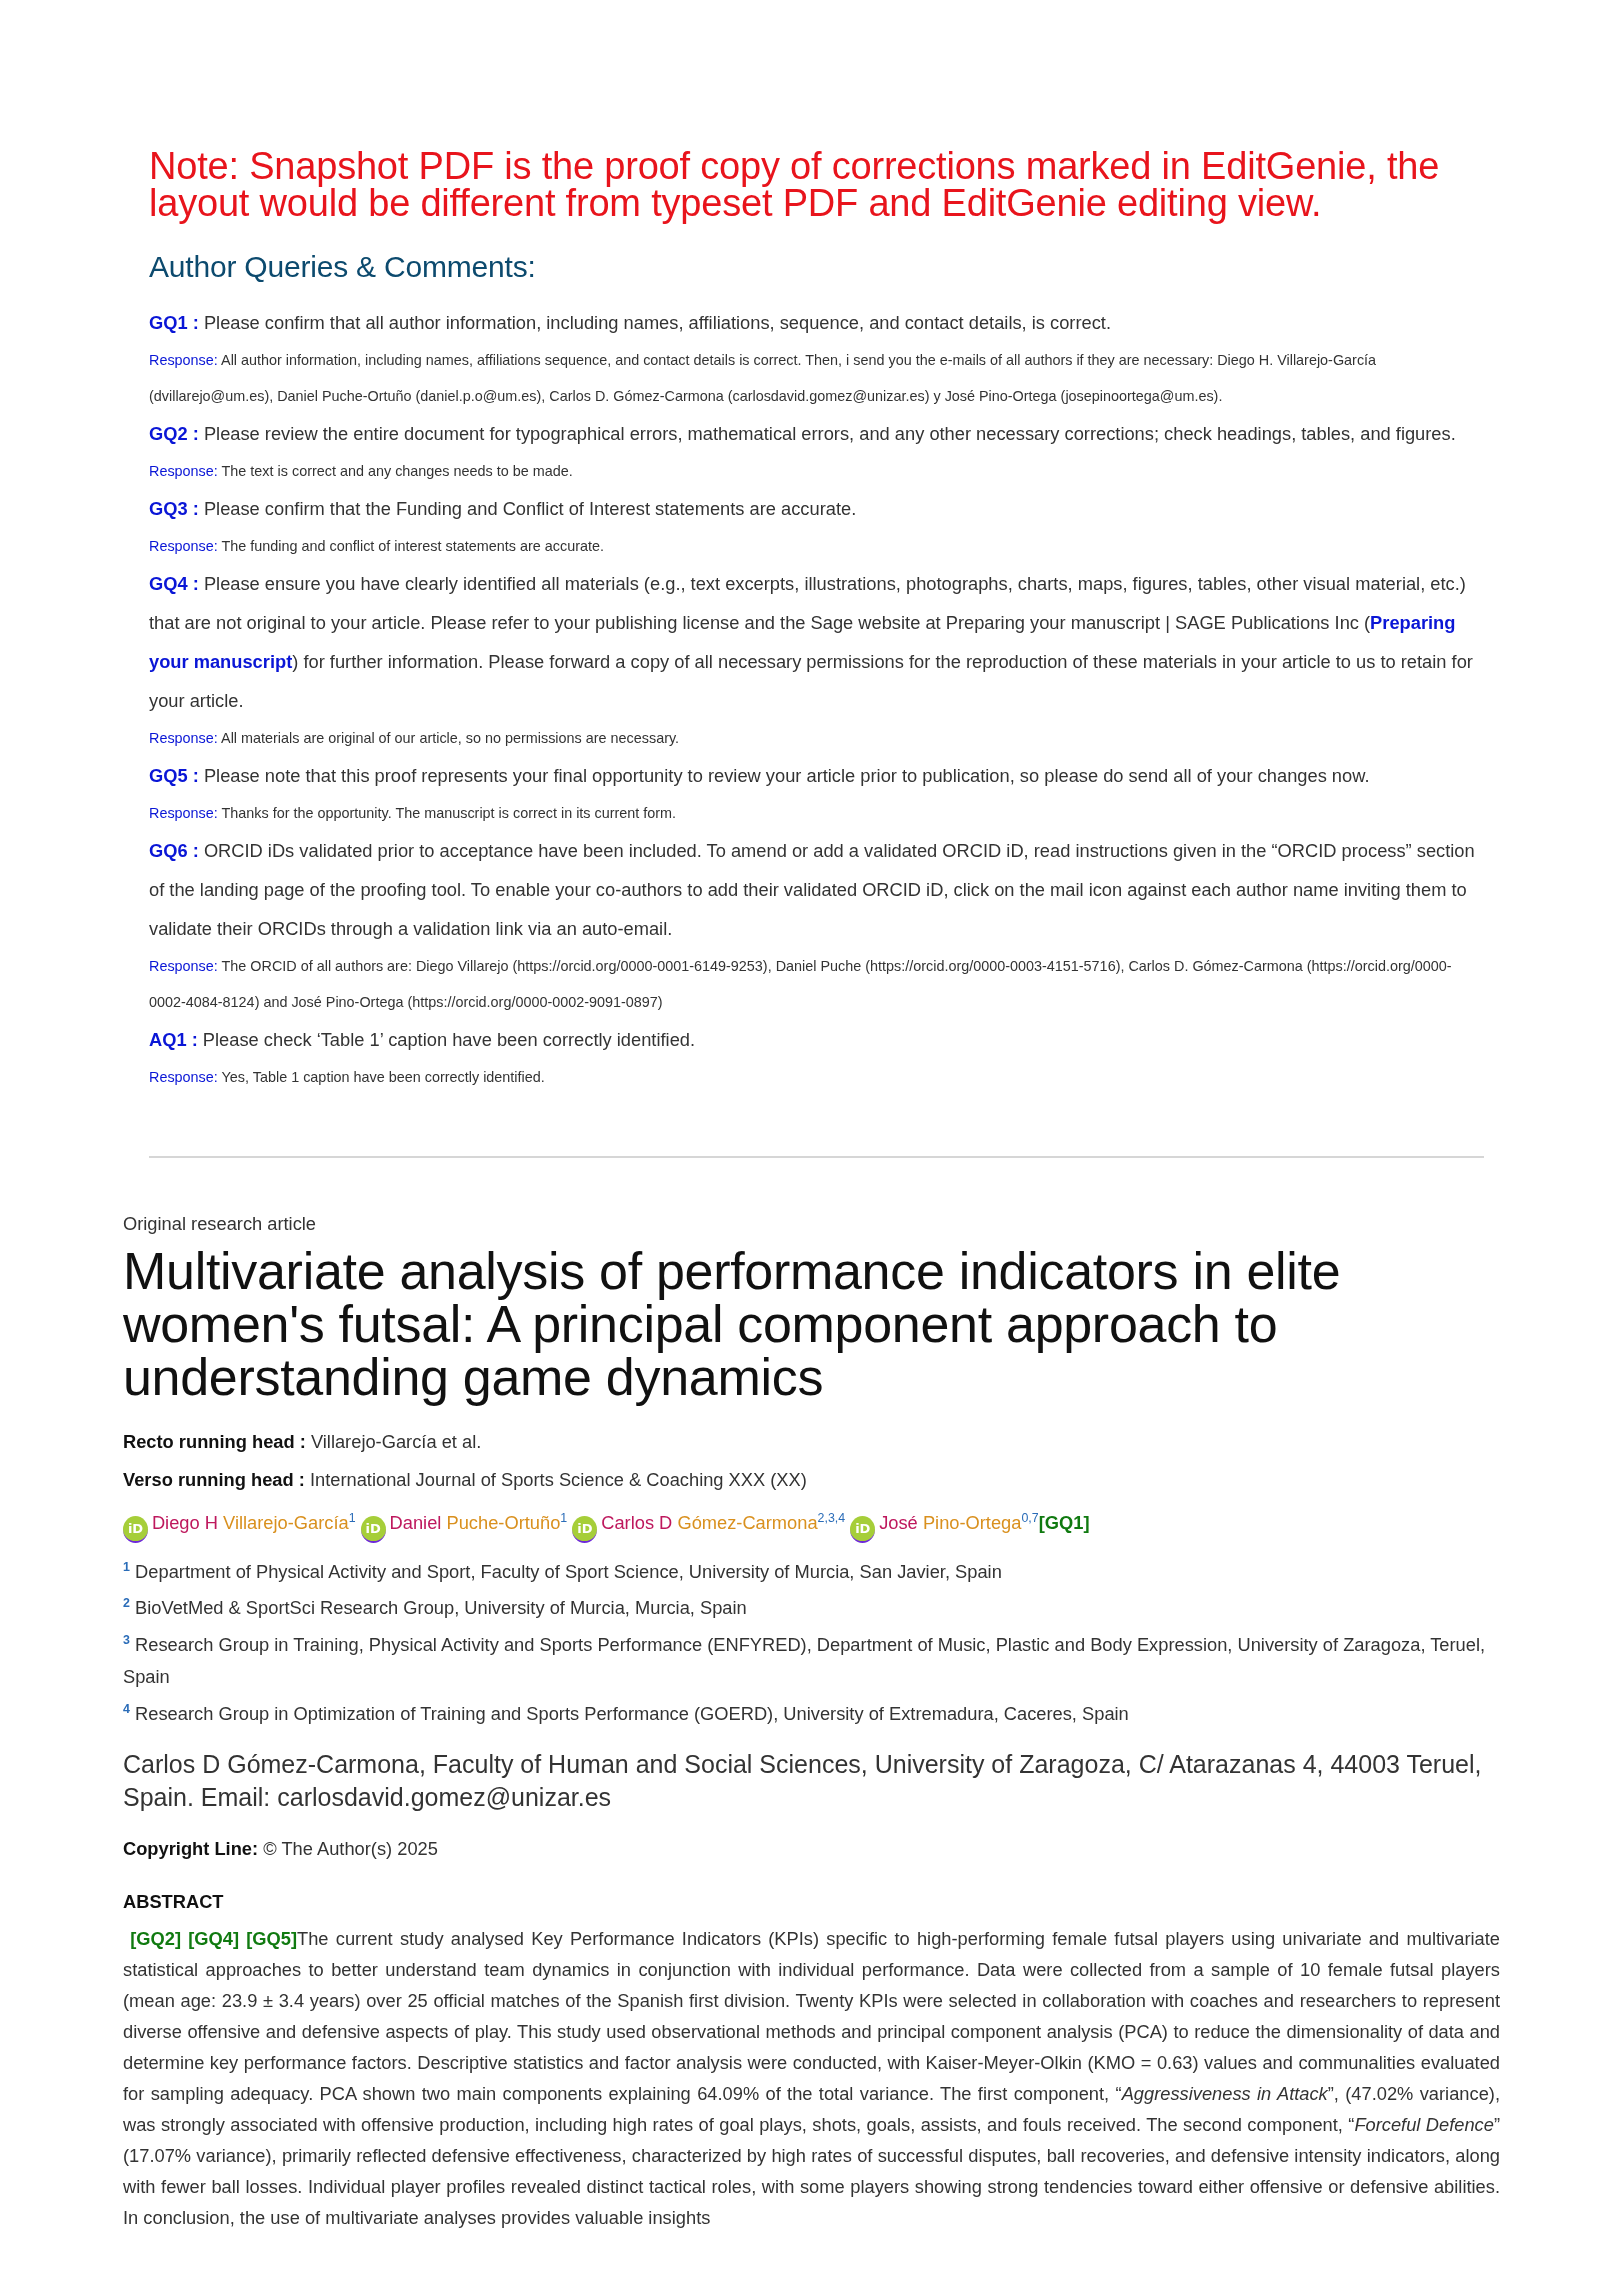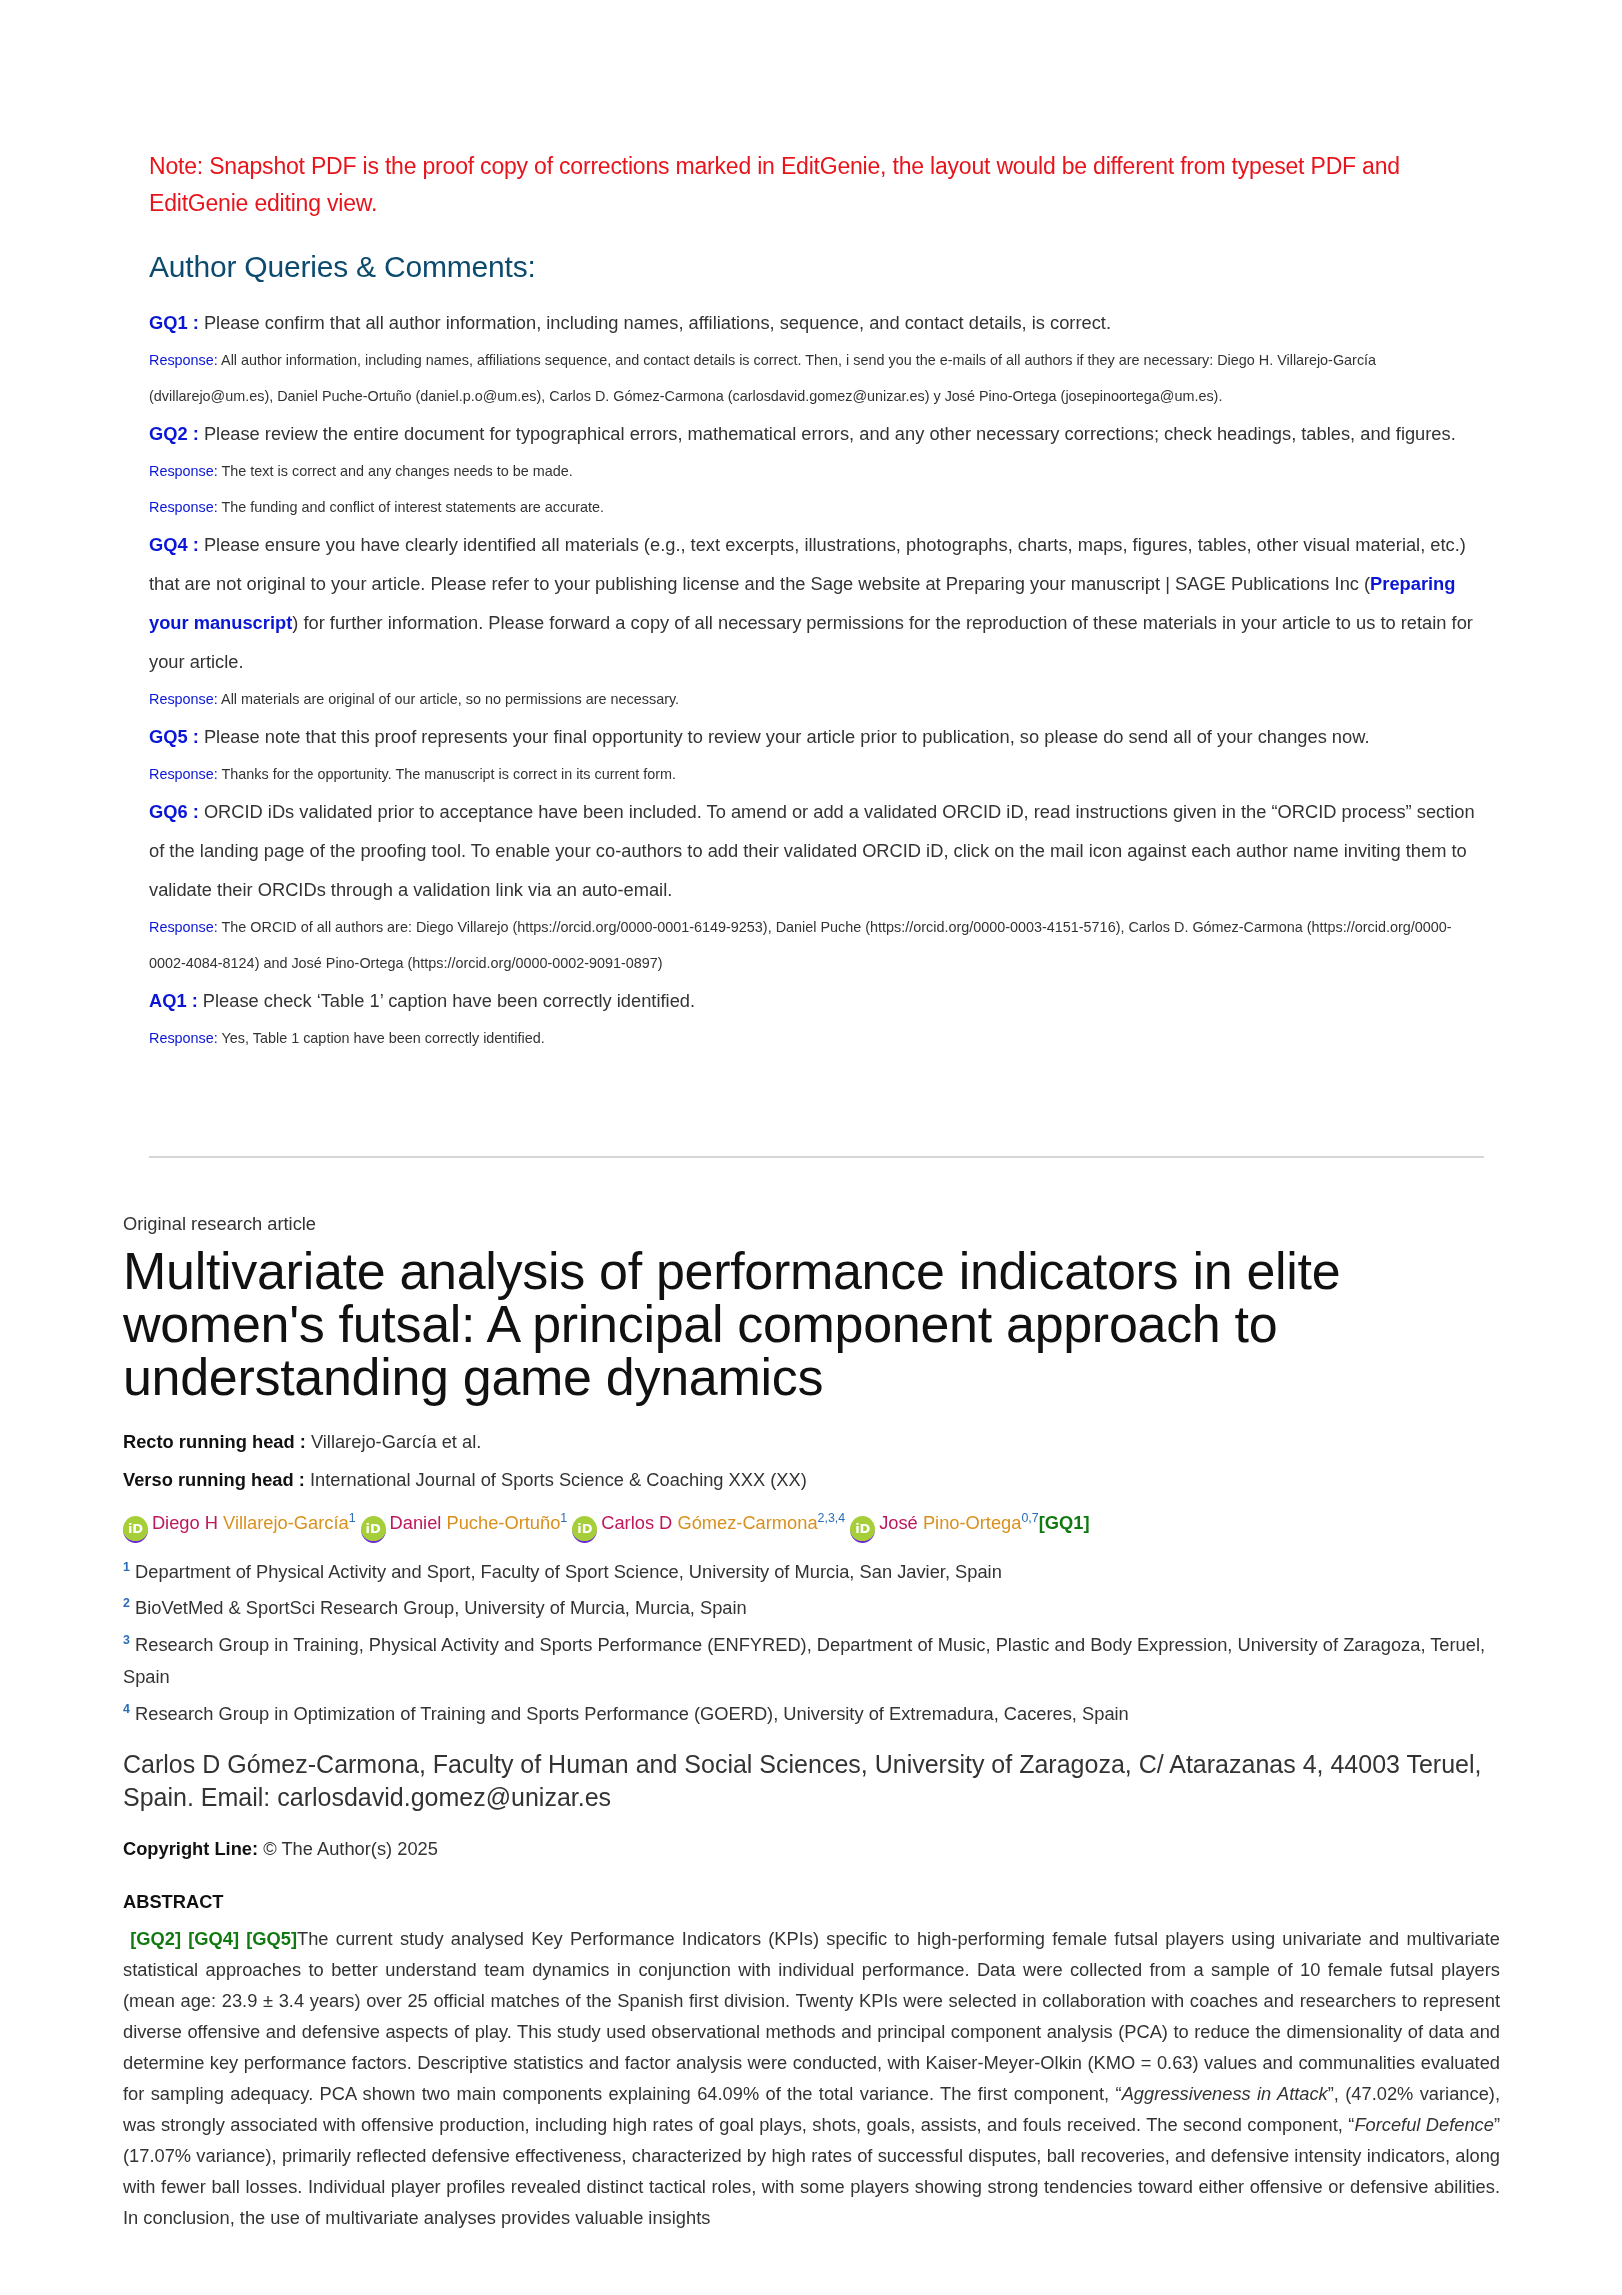--- a/index.html
+++ b/index.html
@@ -3,21 +3,21 @@
 <meta charset="utf-8">
 <style>
   html, body { margin: 0; padding: 0; background: #ffffff; }
   body {
     width: 1622px; height: 2295px; position: relative; overflow: hidden;
     font-family: "Liberation Sans", "DejaVu Sans", sans-serif;
     color: #333333;
   }
   .queries { position: absolute; left: 149px; top: 148px; width: 1335px; }
   .note {
-    color: #e8141c; font-size: 23px; line-height: 37px; margin: 0;
+    color: #e8141c; font-size: 38px; line-height: 37px; margin: 0;
     letter-spacing: -0.2px;
   }
   .aq-title {
     font-size: 30px; color: #0c4a6e; margin: 26px 0 18.3px 0; line-height: 37px;
     letter-spacing: -0.2px;
   }
   .query { font-size: 18.3px; line-height: 39px; color: #333; margin: 0; }
   .query .qid { color: #0a16d6; font-weight: bold; }
   .response { font-size: 14.4px; line-height: 36px; color: #333; margin: 0; }
   .response .rlabel { color: #0a16d6; }
@@ -64,20 +64,21 @@
 <div class="queries">
   <p class="note">Note: Snapshot PDF is the proof copy of corrections marked in EditGenie, the layout would be different from typeset PDF and EditGenie editing view.</p>
   <div class="aq-title">Author Queries &amp; Comments:</div>
 
   <p class="query"><span class="qid">GQ1 :</span> <span>Please confirm that all author information, including names, affiliations, sequence, and contact details, is correct.</span></p>
   <p class="response"><span class="rlabel">Response:</span> <span>All author information, including names, affiliations sequence, and contact details is correct. Then, i send you the e-mails of all authors if they are necessary: Diego H. Villarejo-García (dvillarejo@um.es), Daniel Puche-Ortuño (daniel.p.o@um.es), Carlos D. Gómez-Carmona (carlosdavid.gomez@unizar.es) y José Pino-Ortega (josepinoortega@um.es).</span></p>
 
   <p class="query"><span class="qid">GQ2 :</span> <span>Please review the entire document for typographical errors, mathematical errors, and any other necessary corrections; check headings, tables, and figures.</span></p>
   <p class="response"><span class="rlabel">Response:</span> <span>The text is correct and any changes needs to be made.</span></p>
 
+  <p class="query"><span class="qid">GQ3 :</span> <span>Please confirm that the Funding and Conflict of Interest statements are accurate.</span></p>
   <p class="response"><span class="rlabel">Response:</span> <span>The funding and conflict of interest statements are accurate.</span></p>
 
   <p class="query"><span class="qid">GQ4 :</span> <span>Please ensure you have clearly identified all materials (e.g., text excerpts, illustrations, photographs, charts, maps, figures, tables, other visual material, etc.) that are not original to your article. Please refer to your publishing license and the Sage website at Preparing your manuscript | SAGE Publications Inc (</span><span class="link">Preparing your manuscript</span><span>) for further information. Please forward a copy of all necessary permissions for the reproduction of these materials in your article to us to retain for your article.</span></p>
   <p class="response"><span class="rlabel">Response:</span> <span>All materials are original of our article, so no permissions are necessary.</span></p>
 
   <p class="query"><span class="qid">GQ5 :</span> <span>Please note that this proof represents your final opportunity to review your article prior to publication, so please do send all of your changes now.</span></p>
   <p class="response"><span class="rlabel">Response:</span> <span>Thanks for the opportunity. The manuscript is correct in its current form.</span></p>
 
   <p class="query"><span class="qid">GQ6 :</span> <span>ORCID iDs validated prior to acceptance have been included. To amend or add a validated ORCID iD, read instructions given in the “ORCID process” section of the landing page of the proofing tool. To enable your co-authors to add their validated ORCID iD, click on the mail icon against each author name inviting them to validate their ORCIDs through a validation link via an auto-email.</span></p>
   <p class="response"><span class="rlabel">Response:</span> <span>The ORCID of all authors are: Diego Villarejo (https://orcid.org/0000-0001-6149-9253), Daniel Puche (https://orcid.org/0000-0003-4151-5716), Carlos D. Gómez-Carmona (https://orcid.org/0000-0002-4084-8124) and José Pino-Ortega (https://orcid.org/0000-0002-9091-0897)</span></p>

